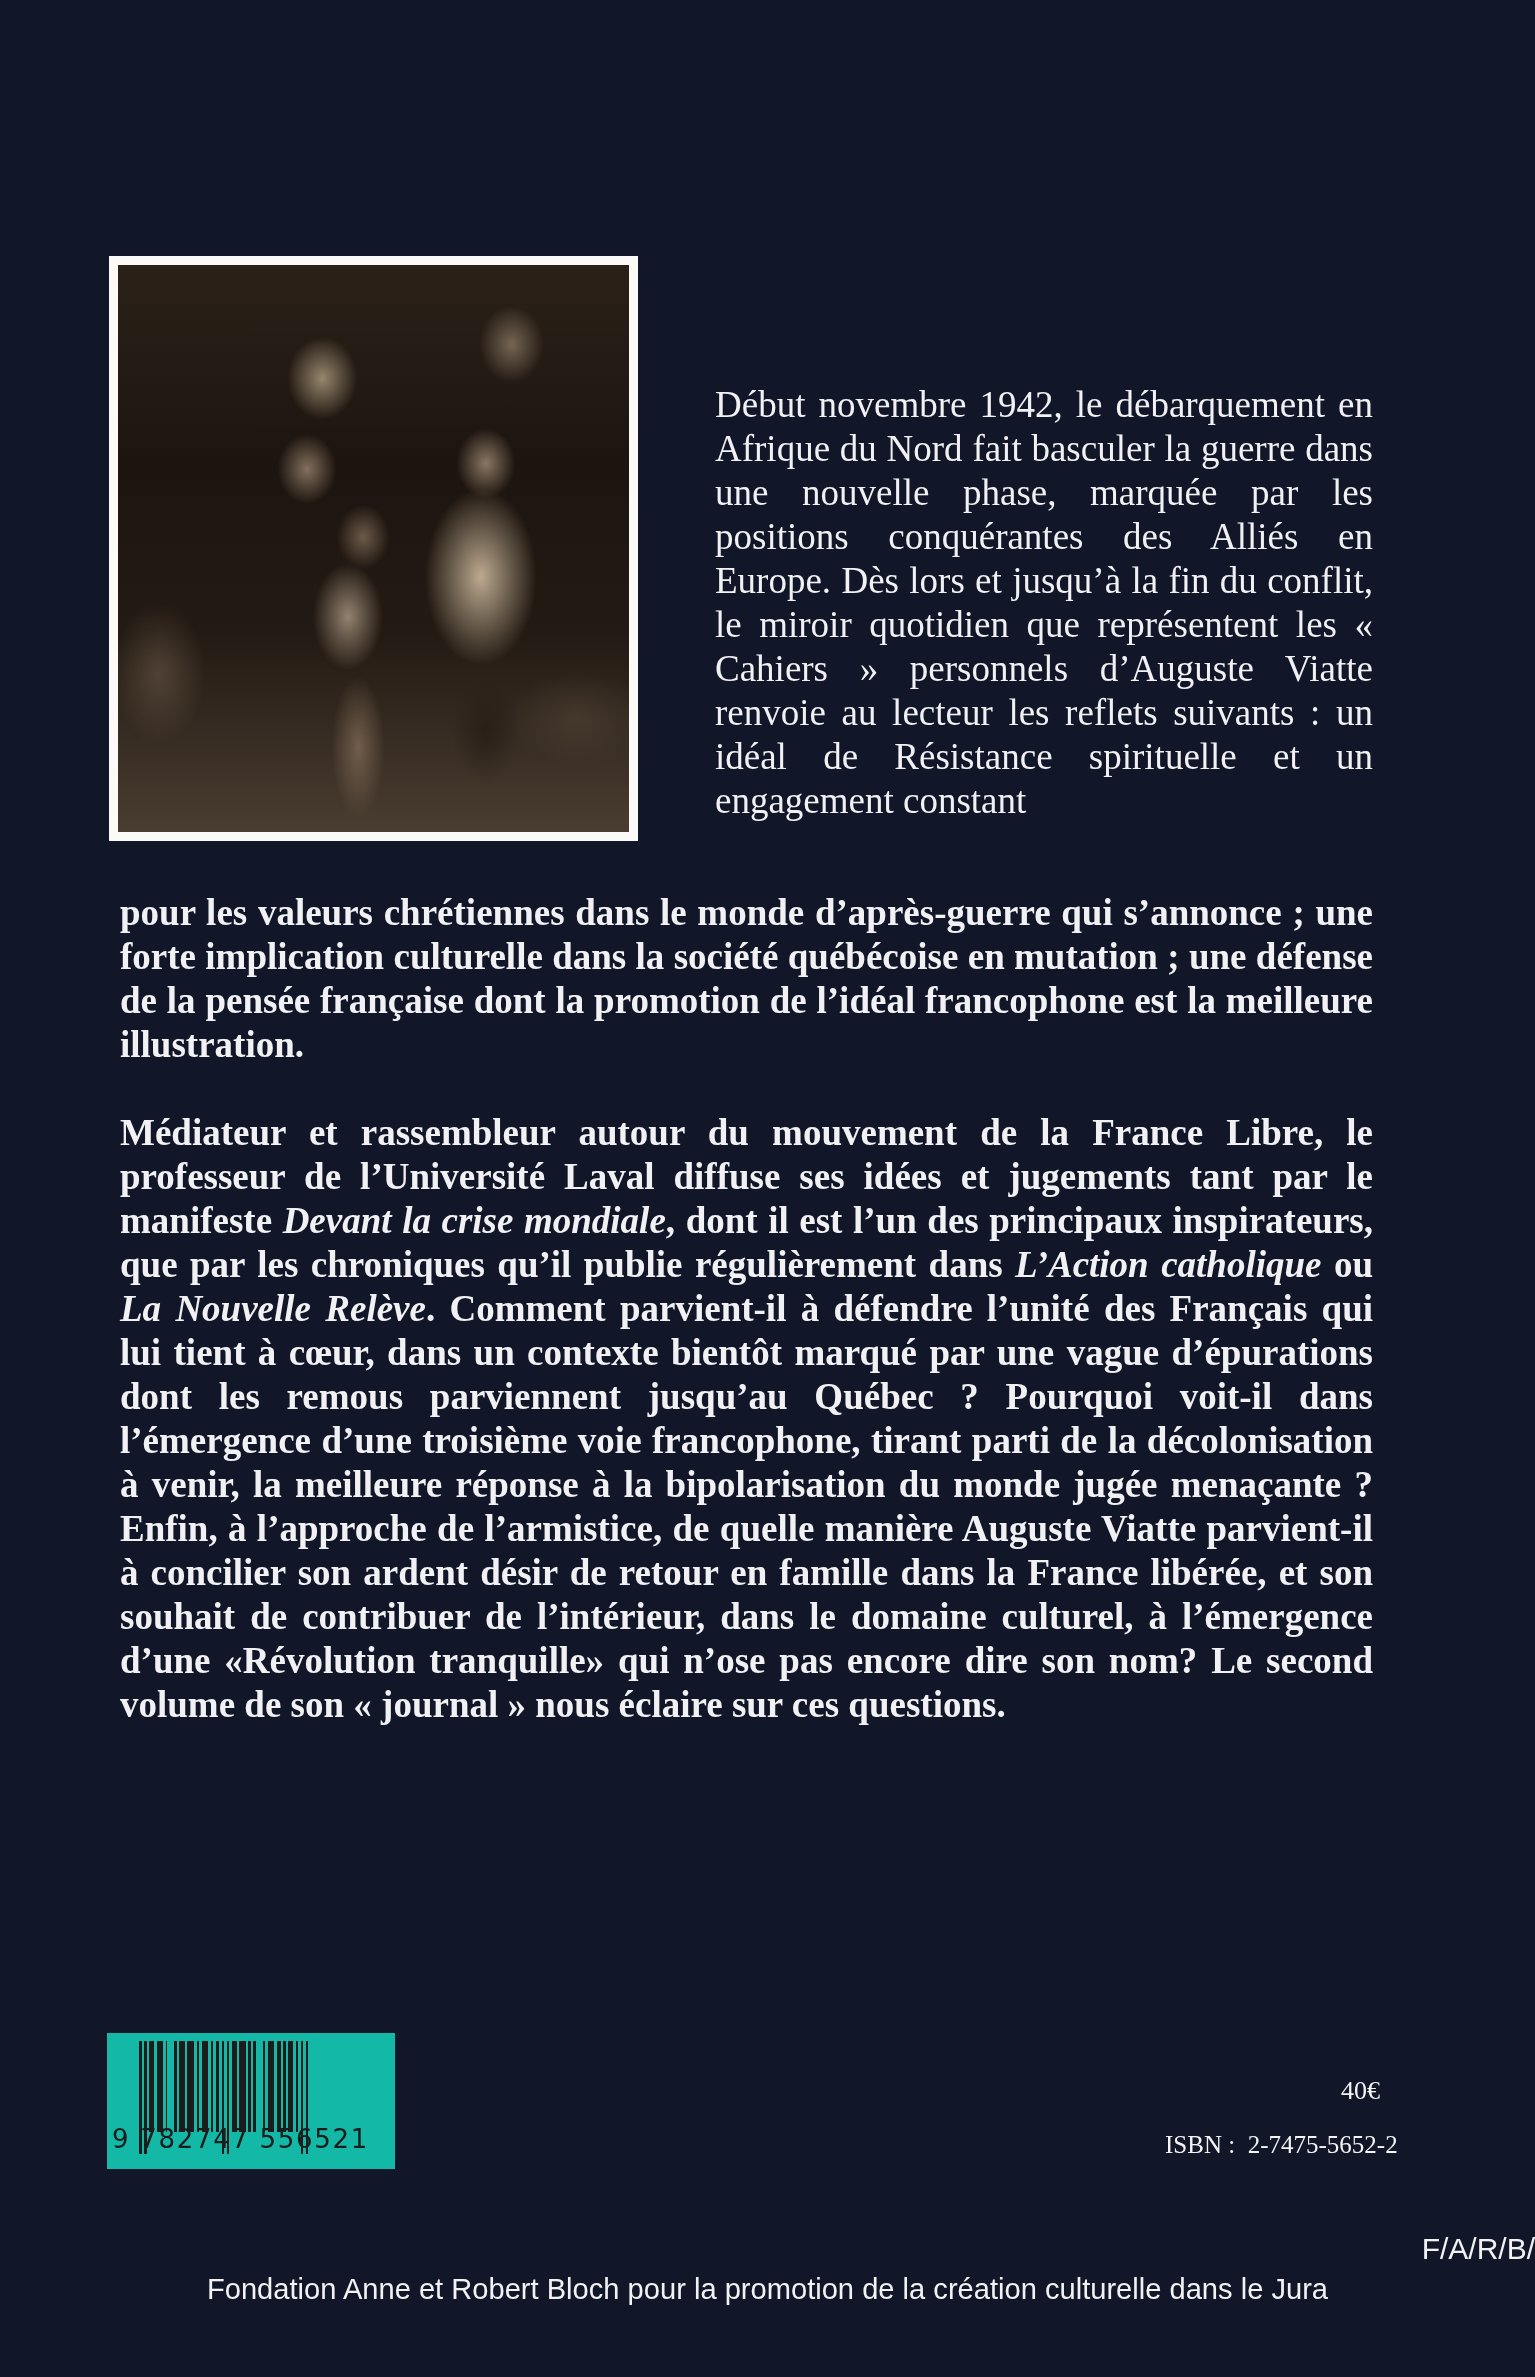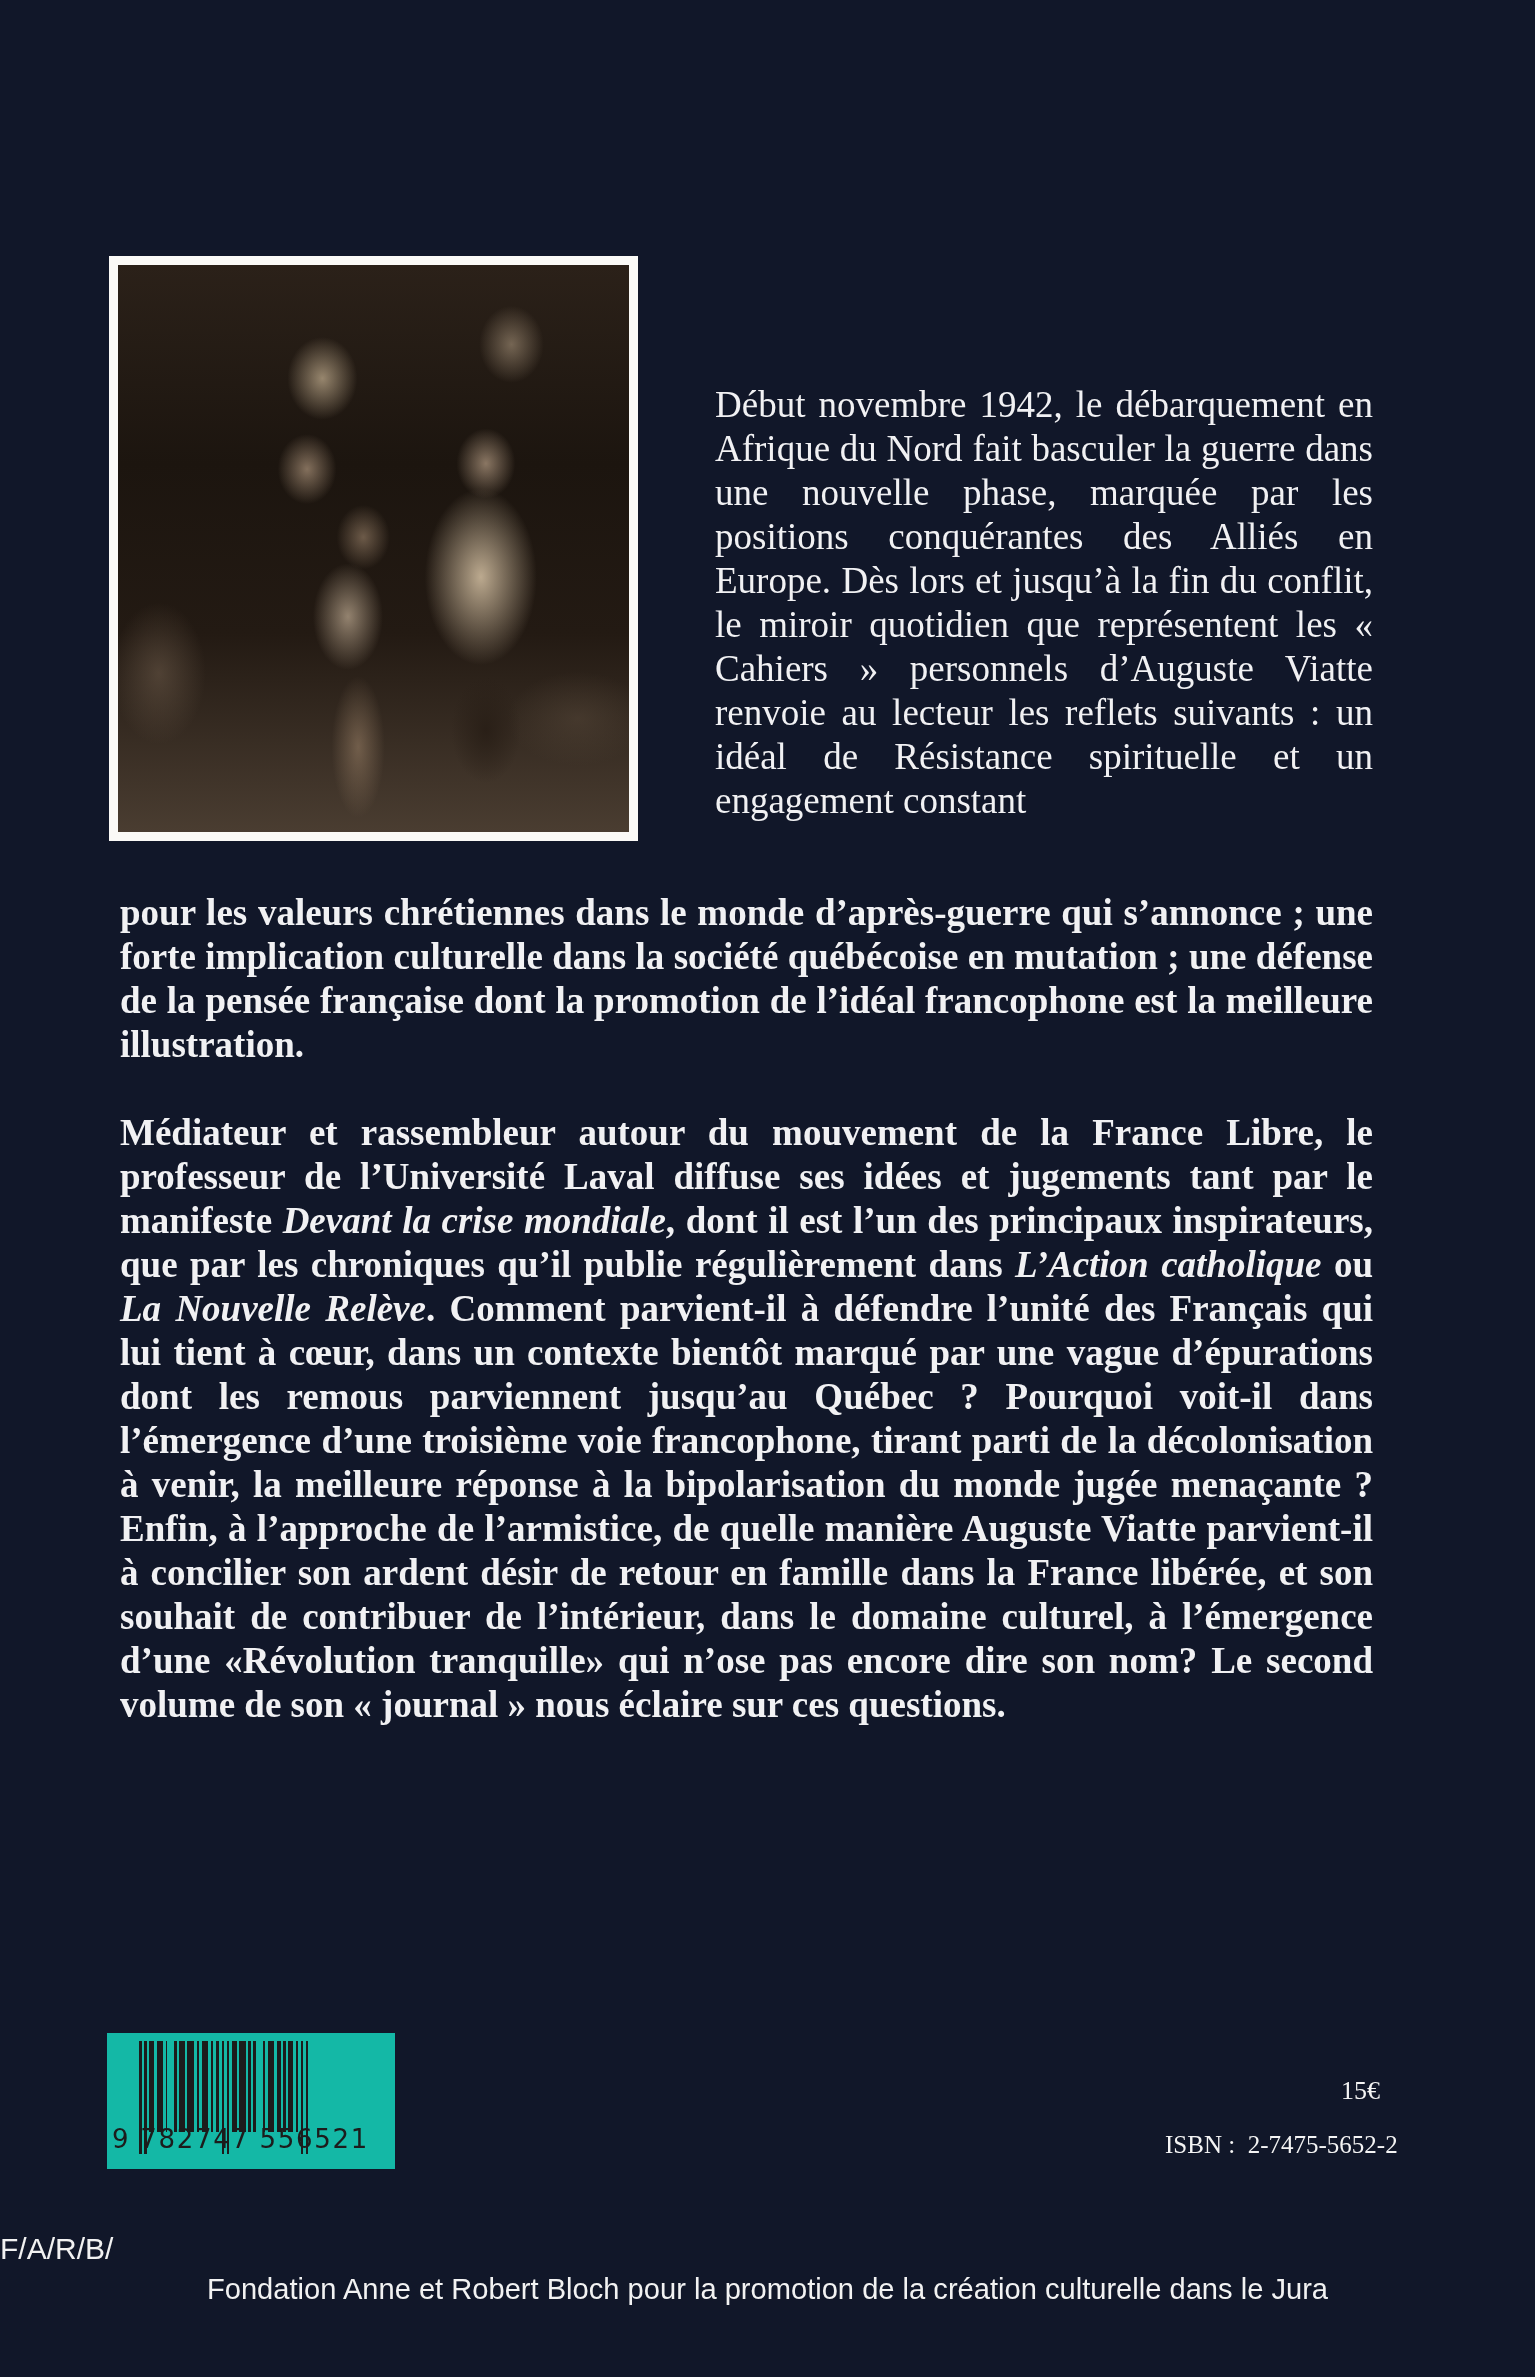--- a/index.html
+++ b/index.html
@@ -89,21 +89,21 @@
     left: 1117px; top: 2131px;
     font-family: "Liberation Serif", serif;
     font-size: 25px;
     color: #f4f4f4;
     white-space: pre;
     margin-left: 48px;
   }
   .farb {
     position: absolute;
     left: 0; width: 1535px; top: 2232px;
-    text-align: left;
+    text-align: right;
     font-family: "Liberation Sans", "DejaVu Sans", sans-serif;
     font-size: 30px;
     color: #f2f2f2;
   }
   .foundation {
     position: absolute;
     left: 0; width: 1535px; top: 2272px;
     text-align: center;
     font-family: "Liberation Sans", "DejaVu Sans", sans-serif;
     font-size: 30px;
@@ -155,18 +155,18 @@
     <div class="bar" style="width:4.2px"></div>
     <div class="bar" style="width:2.5px"></div>
     <div class="bar" style="width:5px"></div>
     <div class="bar" style="width:2.5px"></div>
     <div class="bar guard" style="width:2.5px"></div>
     <div class="bar guard" style="width:2.5px;margin-right:0"></div>
   </div>
   <div class="barcode-digits">9 782747 556521</div>
 </div>
 
-<div class="price">15€</div>
+<div class="price">40€</div>
 <div class="isbn">ISBN :  2-7475-5652-2</div>
 
 <div class="farb">F/A/R/B/</div>
 <div class="foundation">Fondation Anne et Robert Bloch pour la promotion de la création culturelle dans le Jura</div>
 
 
 </body></html>

